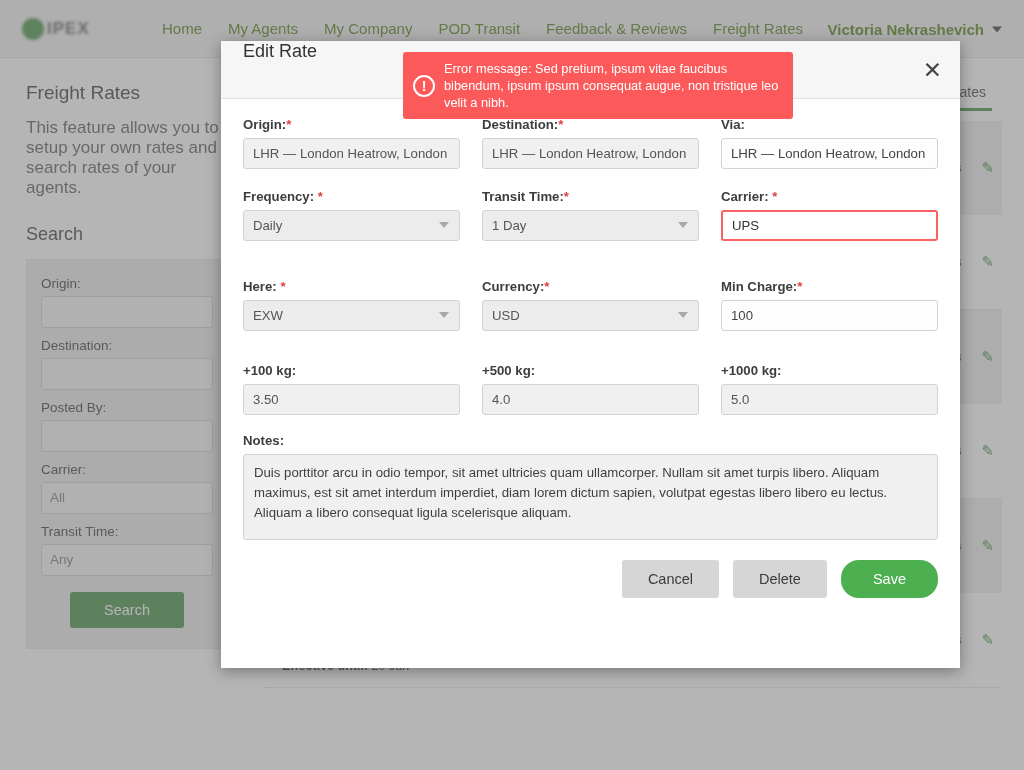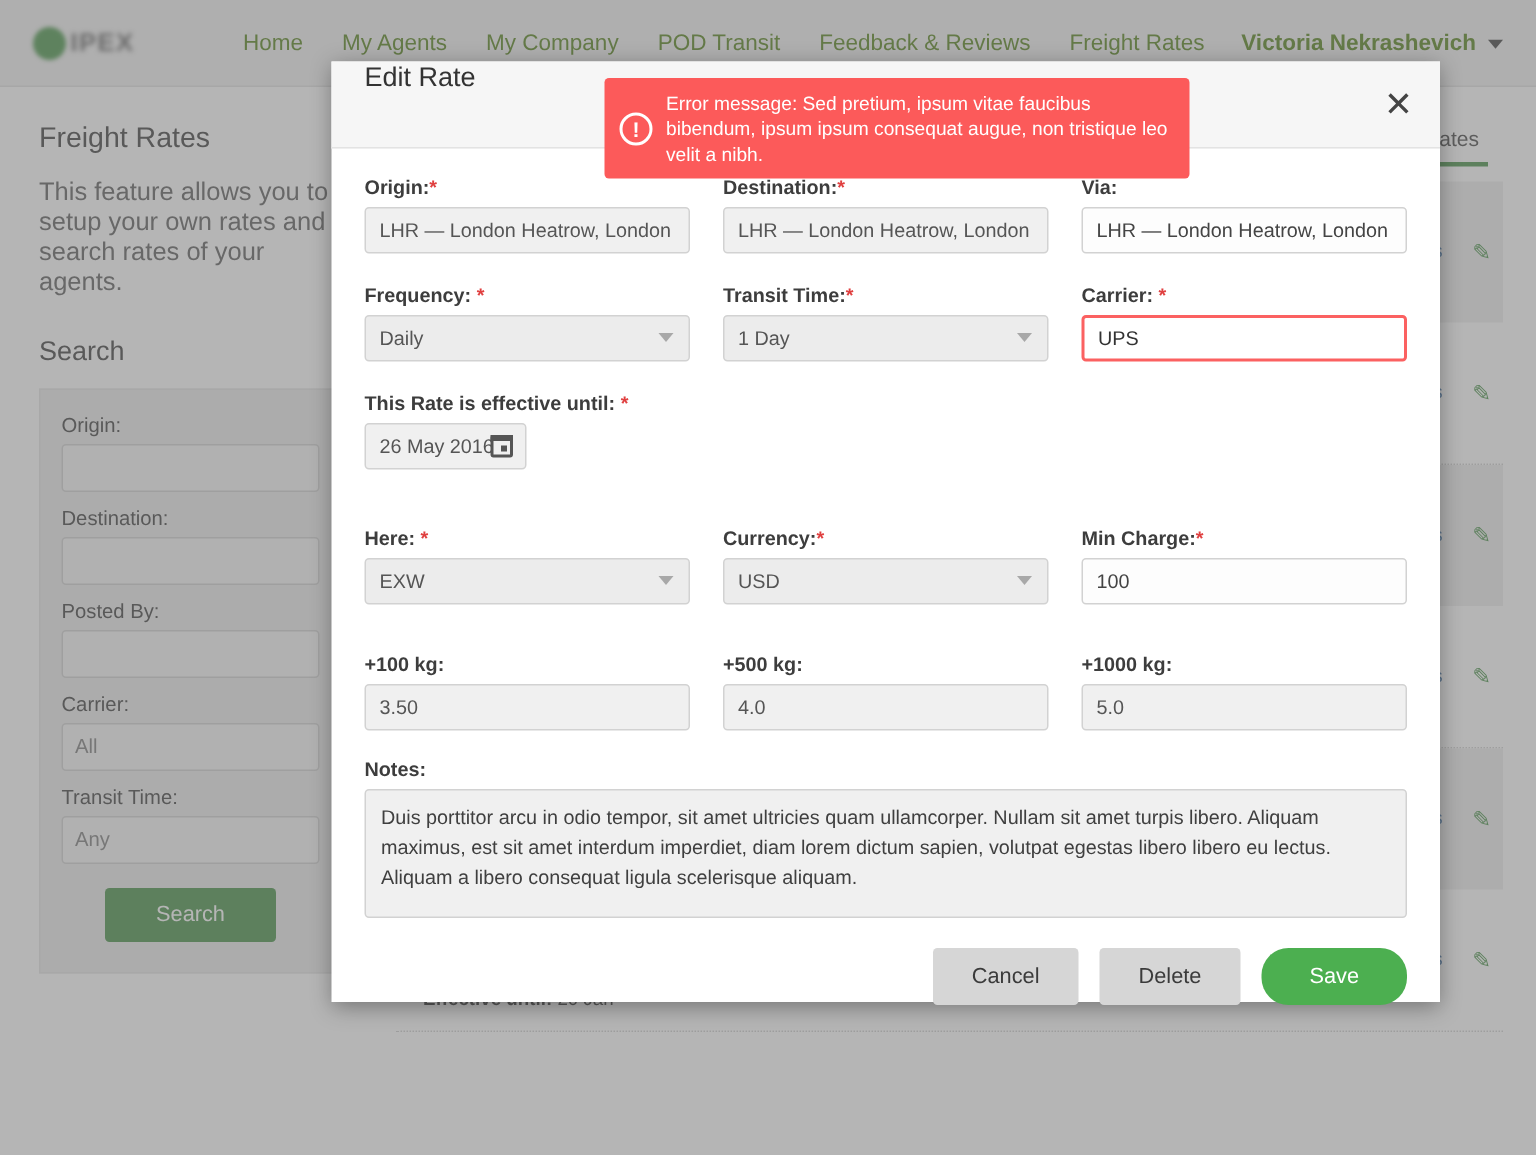--- a/index.html
+++ b/index.html
@@ -460,31 +460,20 @@
           <span>1 Day</span>
           <span class="chev"></span>
         </div>
       </div>
       <div class="col">
         <span class="mlabel"><span>Carrier: </span><span class="req">*</span></span>
         <div class="minput err">UPS</div>
       </div>
     </div>
 
-    <div class="grid3 row-gap">
-      <div class="col">
-        <span class="mlabel"><span>This Rate is effective until: </span><span class="req">*</span></span>
-        <div class="minput mdate">
-          <span>26 May 2016</span>
-          <span class="cal-ico"></span>
-        </div>
-      </div>
-      <div class="col"></div>
-      <div class="col"></div>
-    </div>
 
     <div class="grid3" style="margin-top:38px">
       <div class="col">
         <span class="mlabel"><span>Here: </span><span class="req">*</span></span>
         <div class="minput msel">
           <span>EXW</span>
           <span class="chev"></span>
         </div>
       </div>
       <div class="col">

